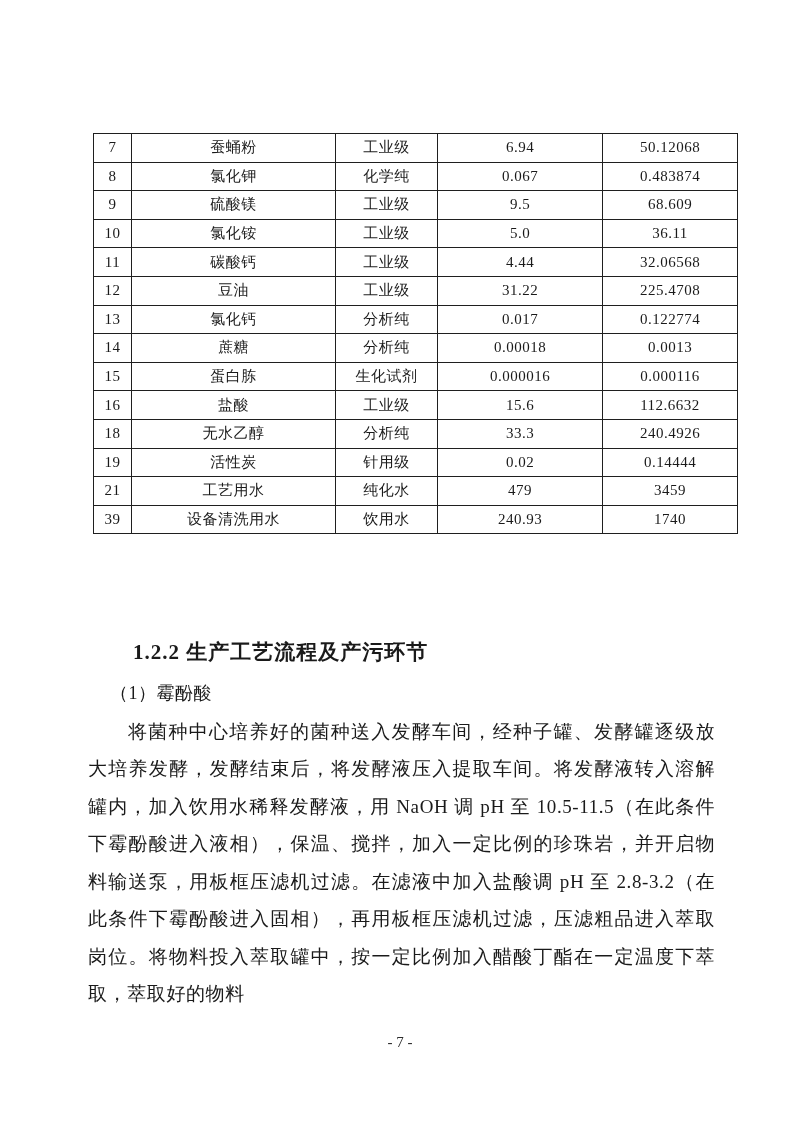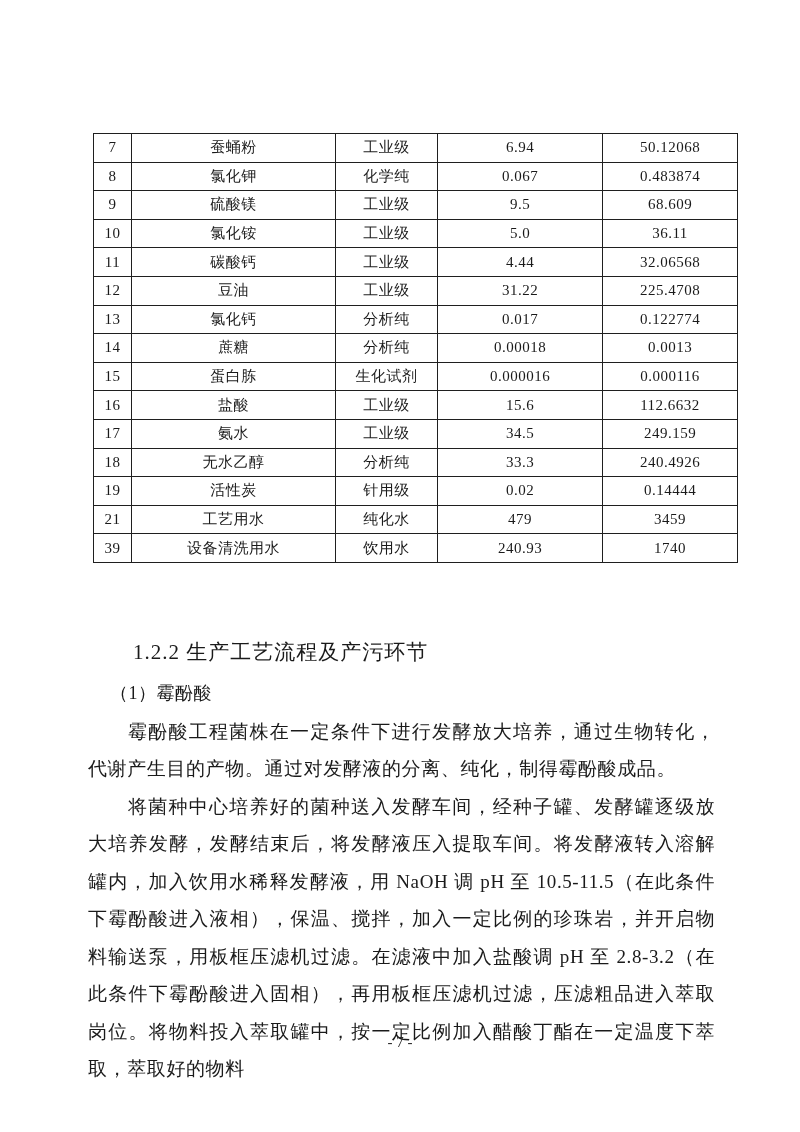--- a/index.html
+++ b/index.html
@@ -38,21 +38,21 @@
   td.c3 { width: 160px; }
   td.c4 { width: 130px; margin-top: 42px; }
   .text-block {
     position: absolute;
     left: 88px;
     top: 637px;
     width: 627px;
   }
   .section-heading {
     font-size: 21px;
-    font-weight: normal;
+    font-weight: bold;
     margin: 0 0 8px 45px;
     letter-spacing: 1px;
     line-height: 30px;
   }
   .subsection {
     font-size: 18px;
     line-height: 37.5px;
     margin: 0;
     text-indent: 22px;
     letter-spacing: 0.5px;
@@ -146,27 +146,20 @@
           <td class="c4">0.000116</td>
         </tr>
         <tr>
           <td class="c0">16</td>
           <td class="c1">盐酸</td>
           <td class="c2">工业级</td>
           <td class="c3">15.6</td>
           <td class="c4">112.6632</td>
         </tr>
         <tr>
-          <td class="c0">17</td>
-          <td class="c1">氨水</td>
-          <td class="c2">工业级</td>
-          <td class="c3">34.5</td>
-          <td class="c4">249.159</td>
-        </tr>
-        <tr>
           <td class="c0">18</td>
           <td class="c1">无水乙醇</td>
           <td class="c2">分析纯</td>
           <td class="c3">33.3</td>
           <td class="c4">240.4926</td>
         </tr>
         <tr>
           <td class="c0">19</td>
           <td class="c1">活性炭</td>
           <td class="c2">针用级</td>
@@ -186,19 +179,18 @@
           <td class="c2">饮用水</td>
           <td class="c3">240.93</td>
           <td class="c4">1740</td>
         </tr>
       </tbody>
   </table>
 
   <div class="text-block">
     <h2 class="section-heading">1.2.2 生产工艺流程及产污环节</h2>
     <p class="subsection">（1）霉酚酸</p>
-    <p class="para">霉酚酸工程菌株在一定条件下进行发酵放大培养，通过生物转化，代谢产生目的产物。通过对发酵液的分离、纯化，制得霉酚酸成品。</p>
     <p class="para">将菌种中心培养好的菌种送入发酵车间，经种子罐、发酵罐逐级放大培养发酵，发酵结束后，将发酵液压入提取车间。将发酵液转入溶解罐内，加入饮用水稀释发酵液，用 NaOH 调 pH 至 10.5-11.5（在此条件下霉酚酸进入液相），保温、搅拌，加入一定比例的珍珠岩，并开启物料输送泵，用板框压滤机过滤。在滤液中加入盐酸调 pH 至 2.8-3.2（在此条件下霉酚酸进入固相），再用板框压滤机过滤，压滤粗品进入萃取岗位。将物料投入萃取罐中，按一定比例加入醋酸丁酯在一定温度下萃取，萃取好的物料</p>
   </div>
 
   <div class="page-number">- 7 -</div>
 
 </div>
 
 </body></html>

